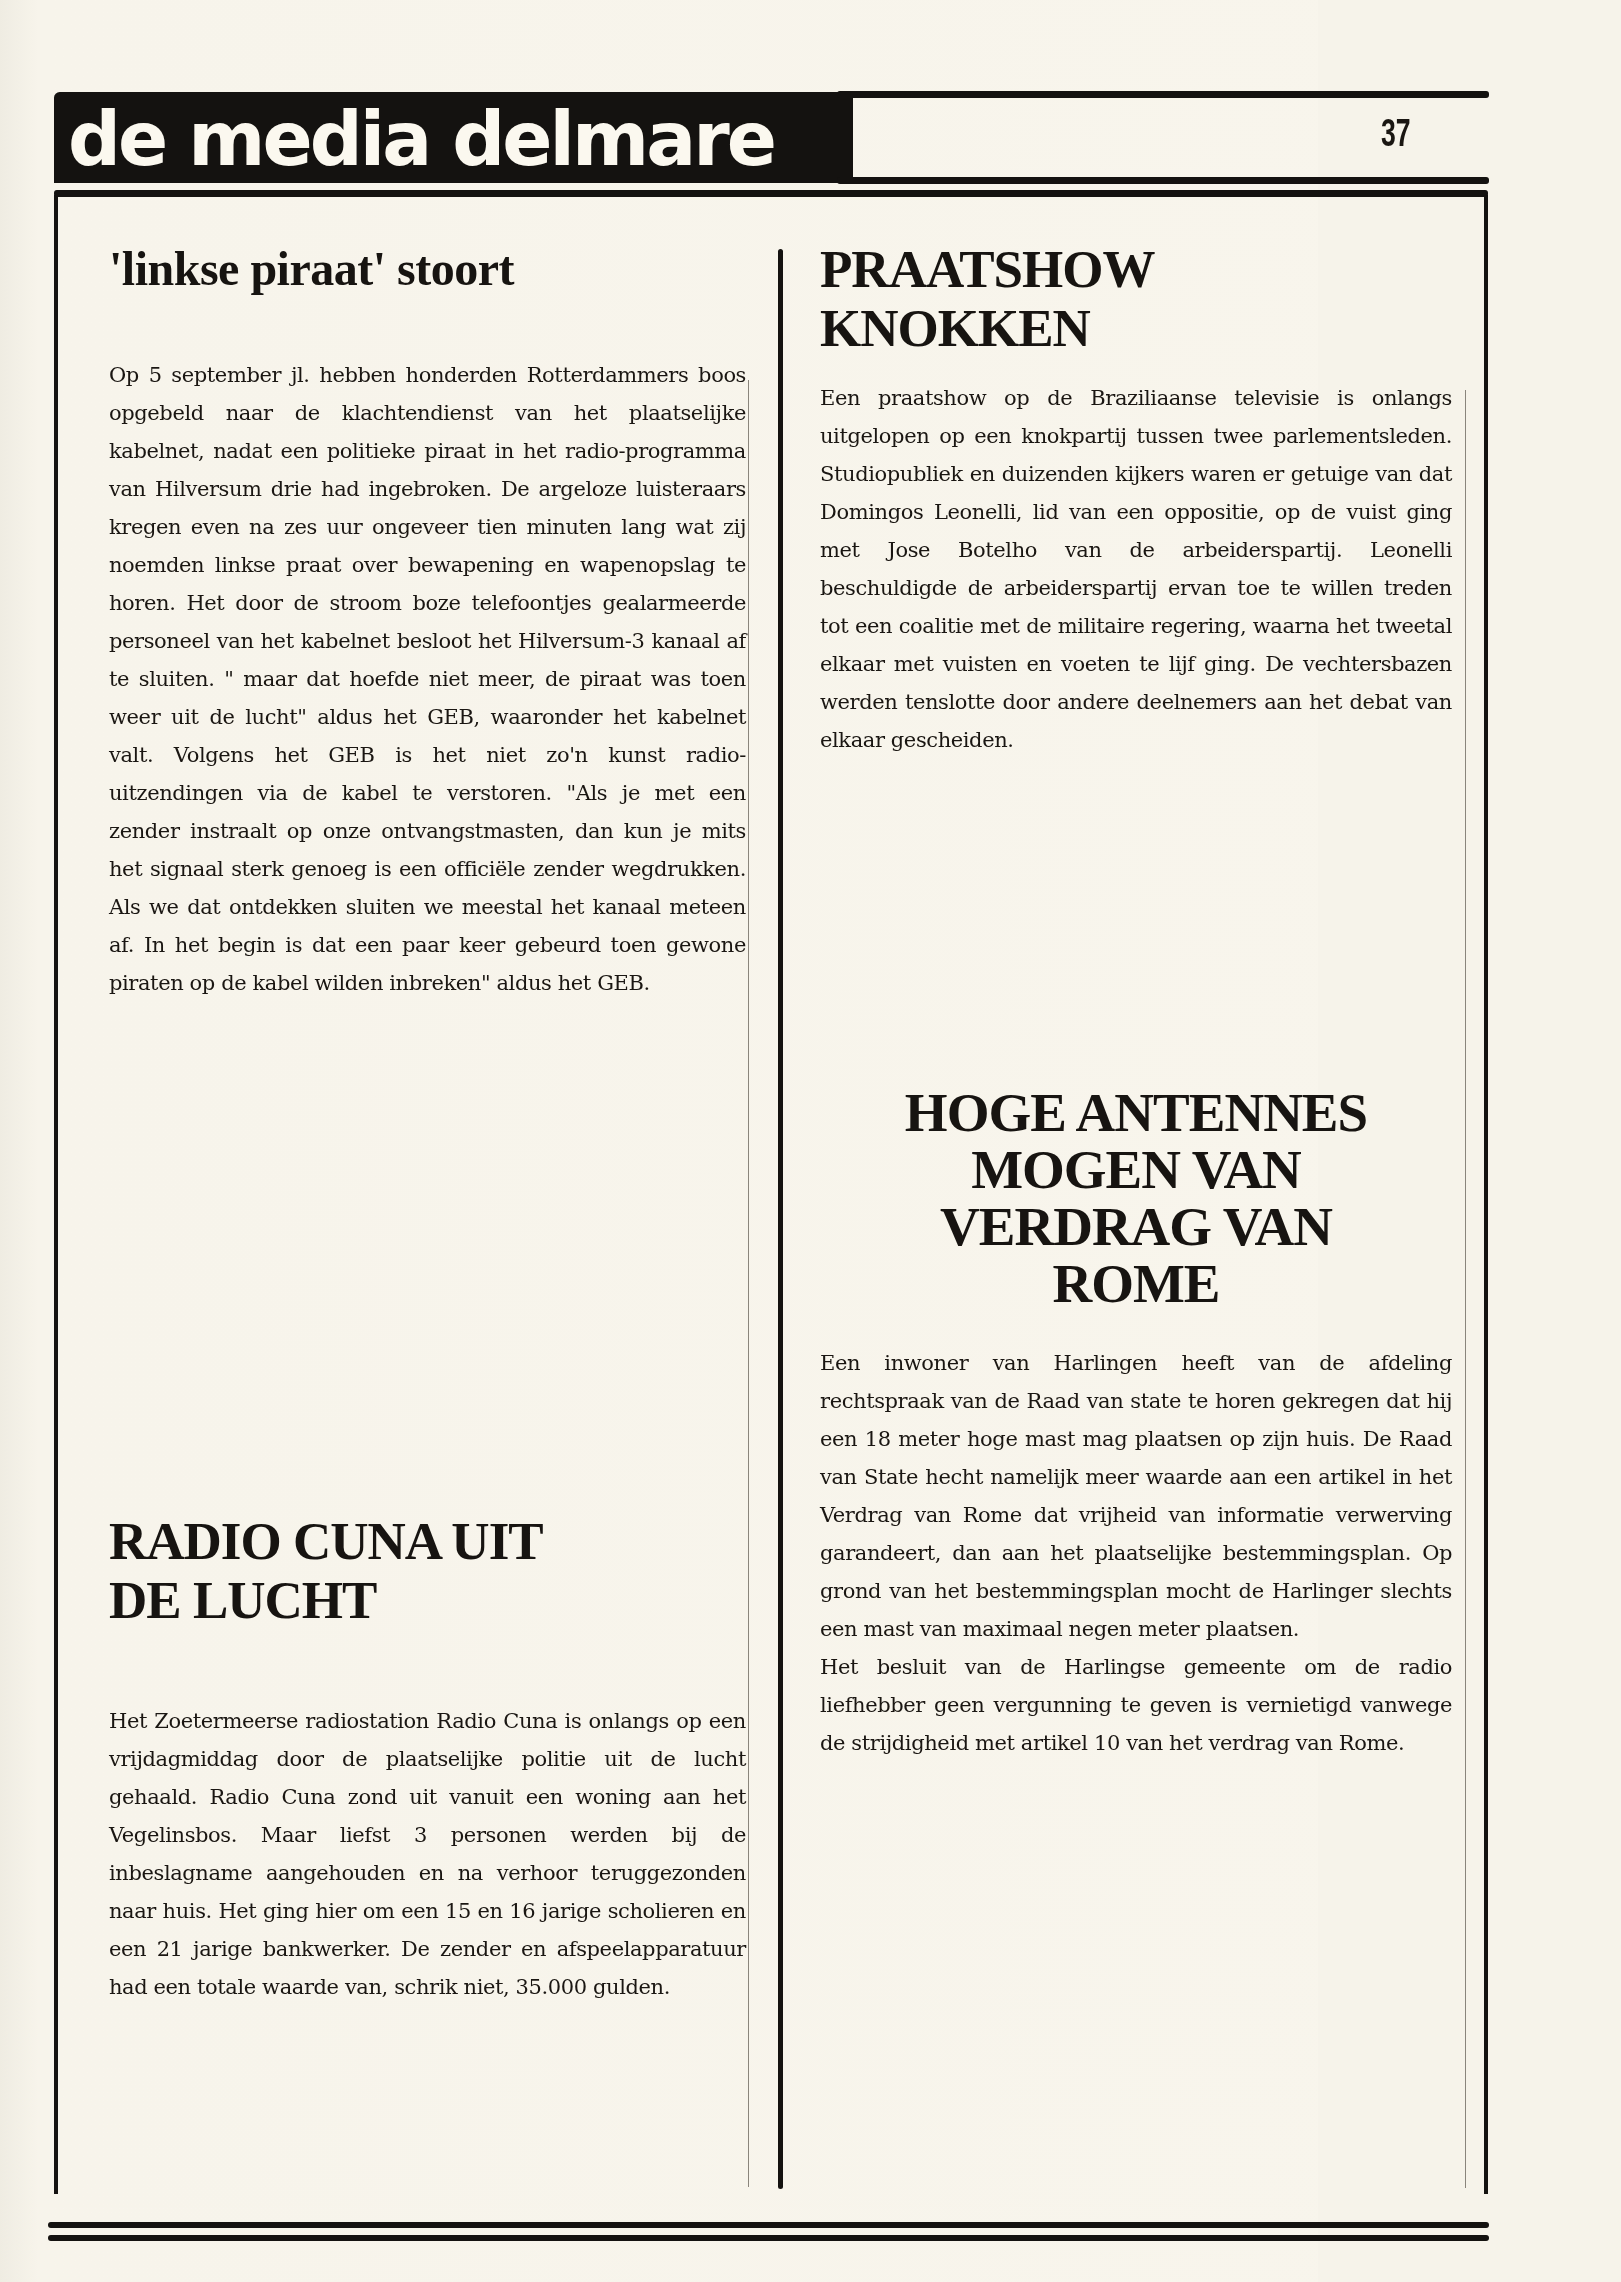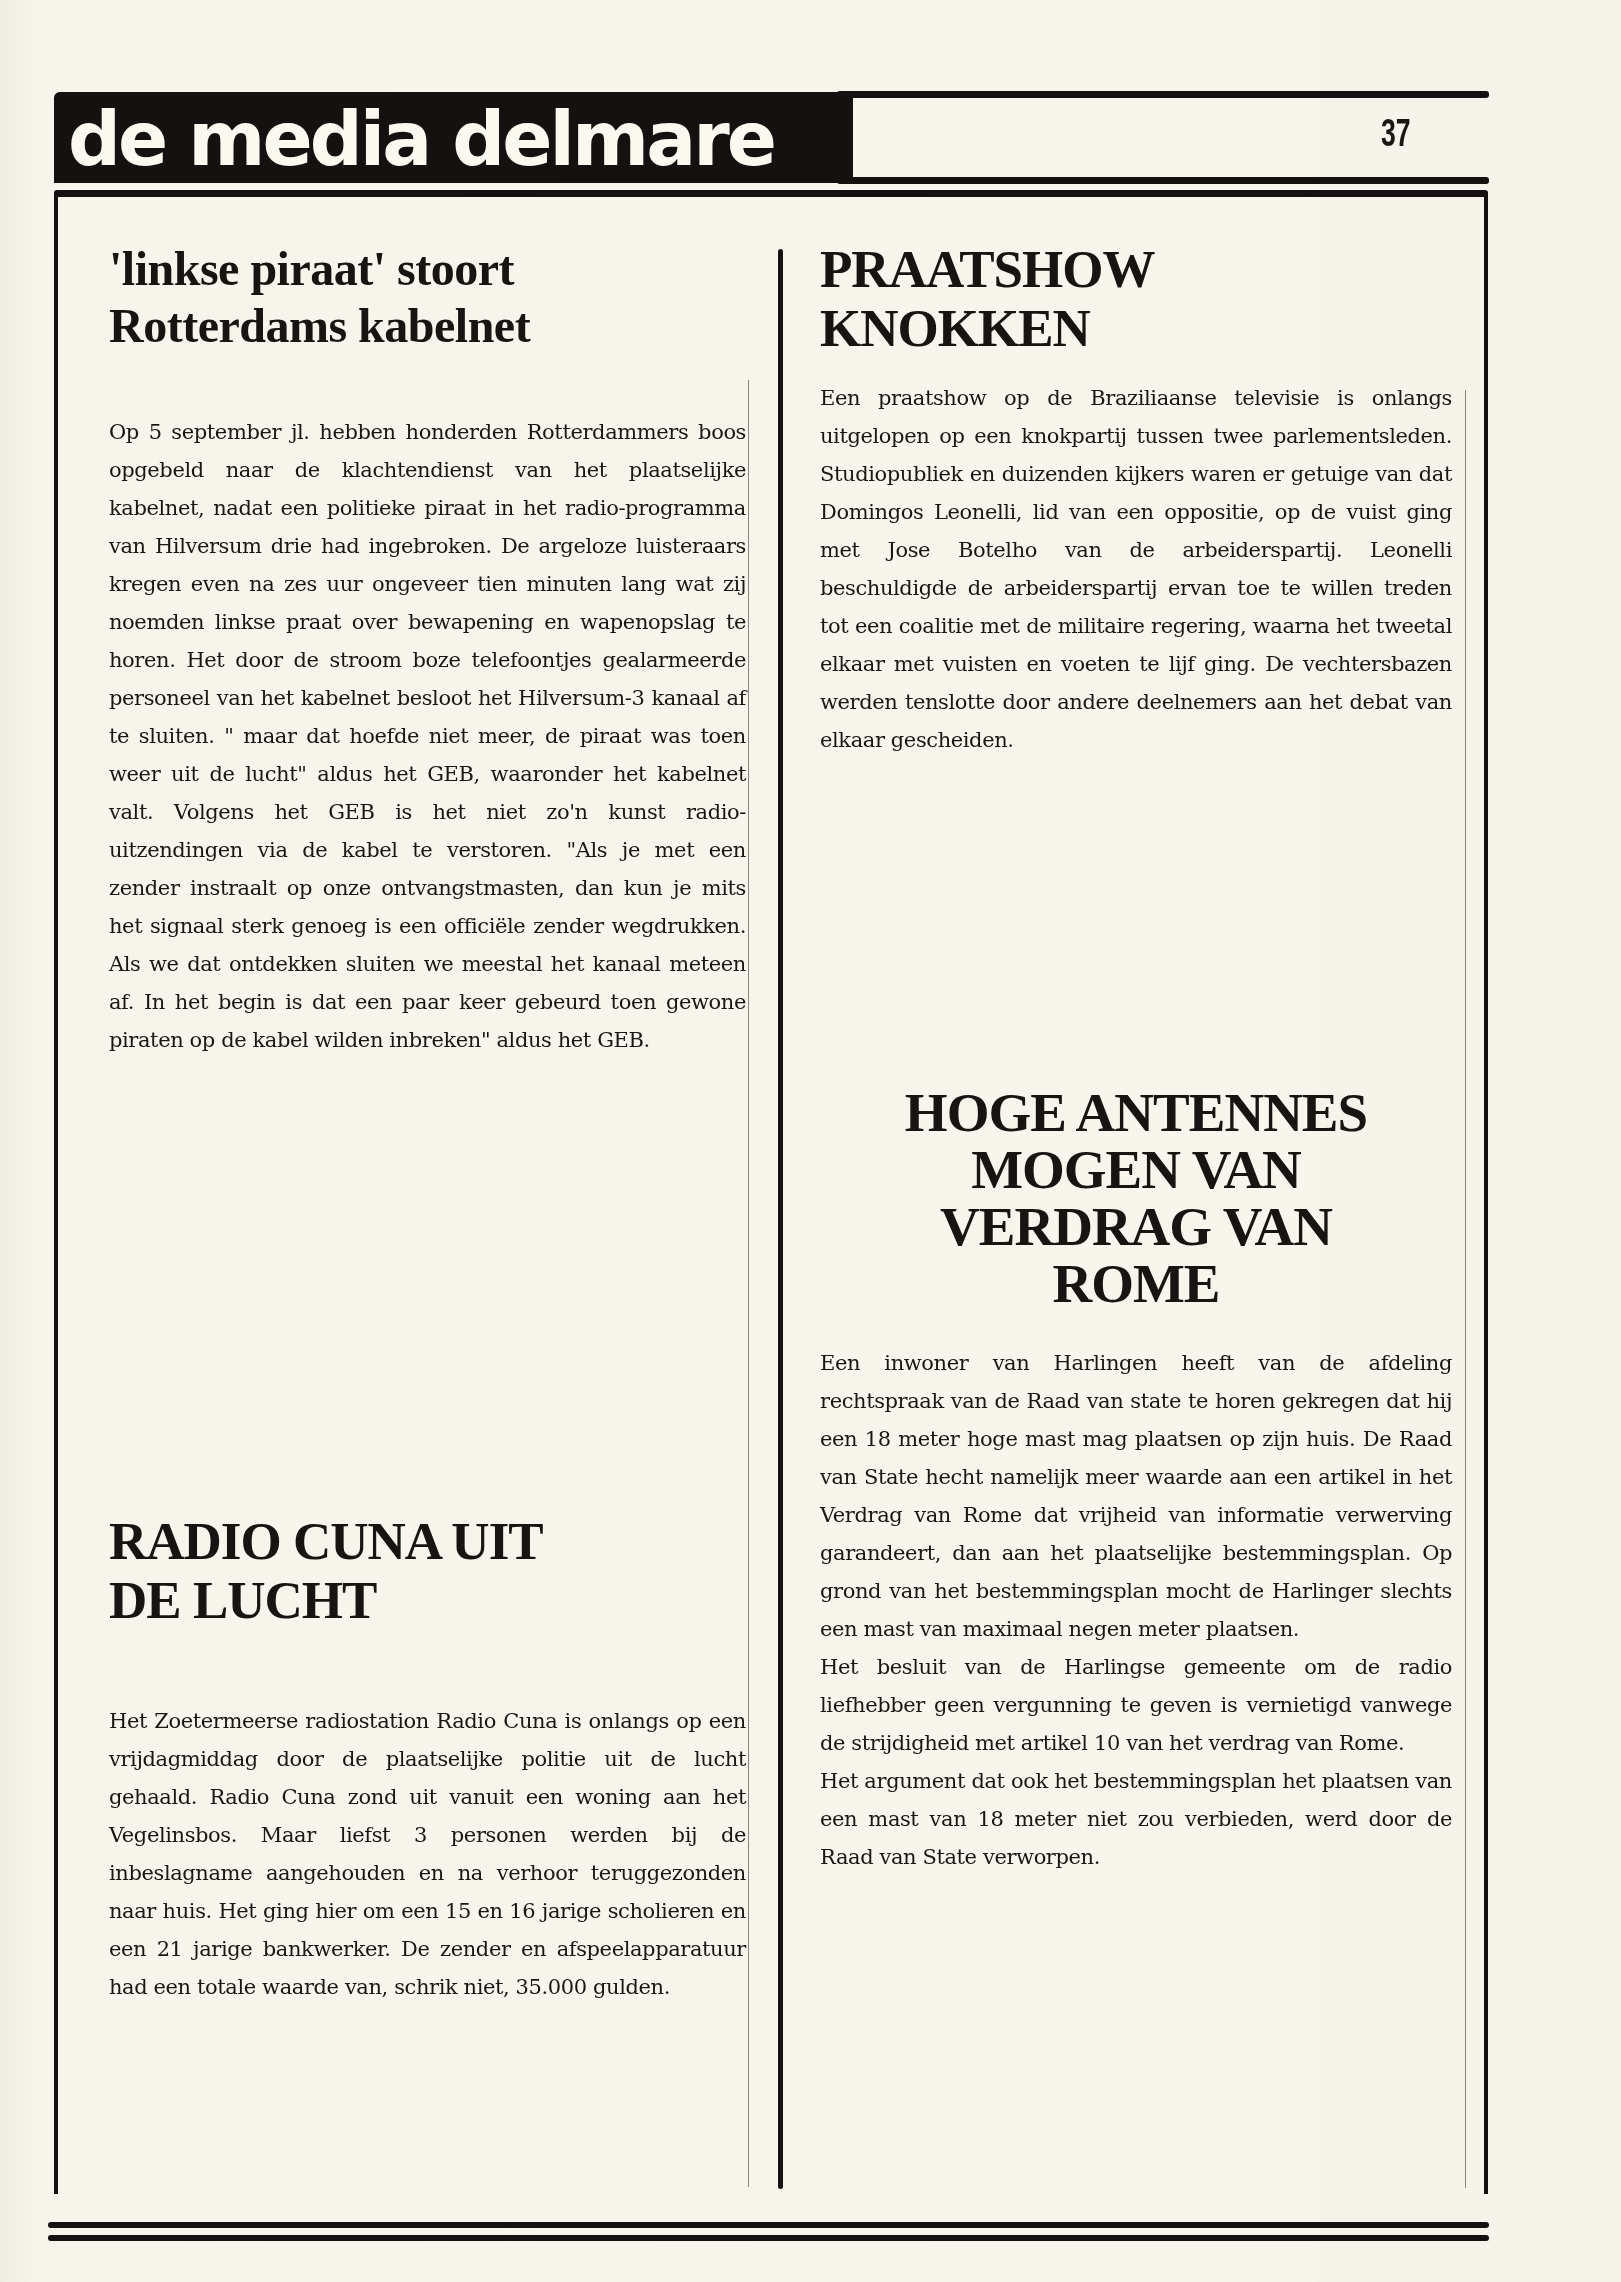--- a/index.html
+++ b/index.html
@@ -95,21 +95,20 @@
   <div class="frame"></div>
   <div class="col-divider"></div>
   <div class="thin-rule" style="left:748px; top:380px; height:1807px;"></div>
   <div class="thin-rule" style="left:1465px; top:390px; height:1798px;"></div>
   <div class="rule" style="left:48px; top:2222px; width:1441px; height:5.7px;"></div>
   <div class="rule" style="left:48px; top:2235px; width:1441px; height:5.7px;"></div>
 
   <article class="col col-left" style="top:240px;">
     <h1 class="headline-serif h-lower">
       <span>'linkse piraat' stoort</span><br>
-      <span>Rotterdams kabelnet</span>
     </h1>
     <div class="body-text" style="margin-top:59px;">
       <p>Op 5 september jl. hebben honderden Rotterdammers boos opgebeld naar de klachtendienst van het plaatselijke kabelnet, nadat een politieke piraat in het radio-programma van Hilversum drie had ingebroken. De argeloze luisteraars kregen even na zes uur ongeveer tien minuten lang wat zij noemden linkse praat over bewapening en wapenopslag te horen. Het door de stroom boze telefoontjes gealarmeerde personeel van het kabelnet besloot het Hilversum-3 kanaal af te sluiten. " maar dat hoefde niet meer, de piraat was toen weer uit de lucht" aldus het GEB, waaronder het kabelnet valt. Volgens het GEB is het niet zo'n kunst radio-uitzendingen via de kabel te verstoren. "Als je met een zender instraalt op onze ontvangstmasten, dan kun je mits het signaal sterk genoeg is een officiële zender wegdrukken. Als we dat ontdekken sluiten we meestal het kanaal meteen af. In het begin is dat een paar keer gebeurd toen gewone piraten op de kabel wilden inbreken" aldus het GEB.</p>
     </div>
   </article>
 
   <article class="col col-left" style="top:1512px;">
     <h1 class="headline-serif h-caps">
       <span>RADIO CUNA UIT</span><br>
       <span>DE LUCHT</span>
@@ -132,18 +131,17 @@
   <article class="col col-right" style="top:1084px;">
     <h1 class="headline-serif h-caps" style="font-size:55px; line-height:57px;text-align:center;">
       <span>HOGE ANTENNES</span><br>
       <span>MOGEN VAN</span><br>
       <span>VERDRAG VAN</span><br>
       <span>ROME</span>
     </h1>
     <div class="body-text" style="margin-top:32px;">
       <p>Een inwoner van Harlingen heeft van de afdeling rechtspraak van de Raad van state te horen gekregen dat hij een 18 meter hoge mast mag plaatsen op zijn huis. De Raad van State hecht namelijk meer waarde aan een artikel in het Verdrag van Rome dat vrijheid van informatie verwerving garandeert, dan aan het plaatselijke bestemmingsplan. Op grond van het bestemmingsplan mocht de Harlinger slechts een mast van maximaal negen meter plaatsen.</p>
       <p>Het besluit van de Harlingse gemeente om de radio liefhebber geen vergunning te geven is vernietigd vanwege de strijdigheid met artikel 10 van het verdrag van Rome.</p>
-      <p>Het argument dat ook het bestemmingsplan het plaatsen van een mast van 18 meter niet zou verbieden, werd door de Raad van State verworpen.</p>
     </div>
   </article>
 
 </div>
 
 
 </body></html>

